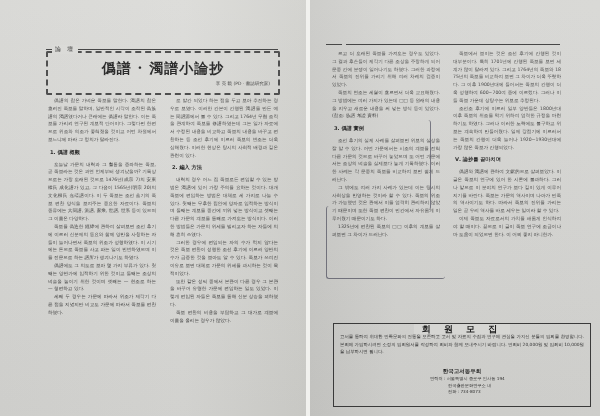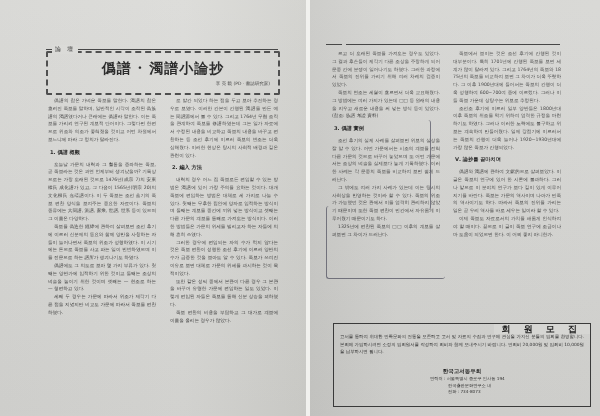--- a/index.html
+++ b/index.html
@@ -11,21 +11,21 @@
   .hr-top{position:absolute;height:1px;background:#3a3a3a;}
   .title-box{position:absolute;left:46px;top:51px;width:230px;height:40px;border:2px dashed #444;border-radius:2px;}
   .title-box .kicker{position:absolute;left:4px;top:-8px;background:#d9d9d6;font-size:6px;color:#333;padding:0 3px;letter-spacing:2px;}
   .title-box .title{position:absolute;left:0;right:0;top:7px;text-align:center;font-family:"DejaVu Serif",serif;font-weight:bold;font-size:14px;color:#1e1e1e;letter-spacing:1px;}
   .title-box .author{position:absolute;right:8px;top:28px;font-size:4.5px;color:#444;}
   .col{position:absolute;font-size:4.6px;line-height:7.8px;color:#3c3c3c;text-align:justify;overflow:hidden;}
   .col p{margin:0;text-indent:6px;word-break:break-all;}
   .col .sec{font-weight:bold;color:#222;font-size:5.2px;margin:5px 0 4px 2px;text-indent:0;}
   .pen-line{position:absolute;border:1px solid #4a4a5a;border-radius:3px;opacity:.7;}
   .recruit{position:absolute;left:333px;top:323px;width:256px;height:82px;border:1.5px solid #3a3a3a;}
-  .recruit .rtitle{position:absolute;left:0;right:0;top:-7px;text-align:right;}
+  .recruit .rtitle{position:absolute;left:0;right:0;top:-7px;text-align:center;}
   .recruit .rtitle span{background:#d6d6d3;padding:0 8px;font-size:9px;font-weight:bold;color:#222;letter-spacing:5px;}
   .recruit .rbody{position:absolute;left:6px;right:6px;top:9px;font-size:4.4px;line-height:7.5px;color:#333;text-align:justify;word-break:break-all;}
   .recruit .org{position:absolute;left:0;right:0;top:44px;text-align:center;font-size:5.5px;font-weight:bold;color:#222;}
   .recruit .contact{position:absolute;left:96px;top:52px;font-size:4.2px;line-height:6.6px;color:#333;}
   .shade{position:absolute;left:0;top:0;width:100%;height:100%;background:linear-gradient(180deg,rgba(255,255,255,.08),rgba(0,0,0,.04));pointer-events:none;}
 </style>
 </head>
 <body>
 
 <div class="page" id="left-page">

